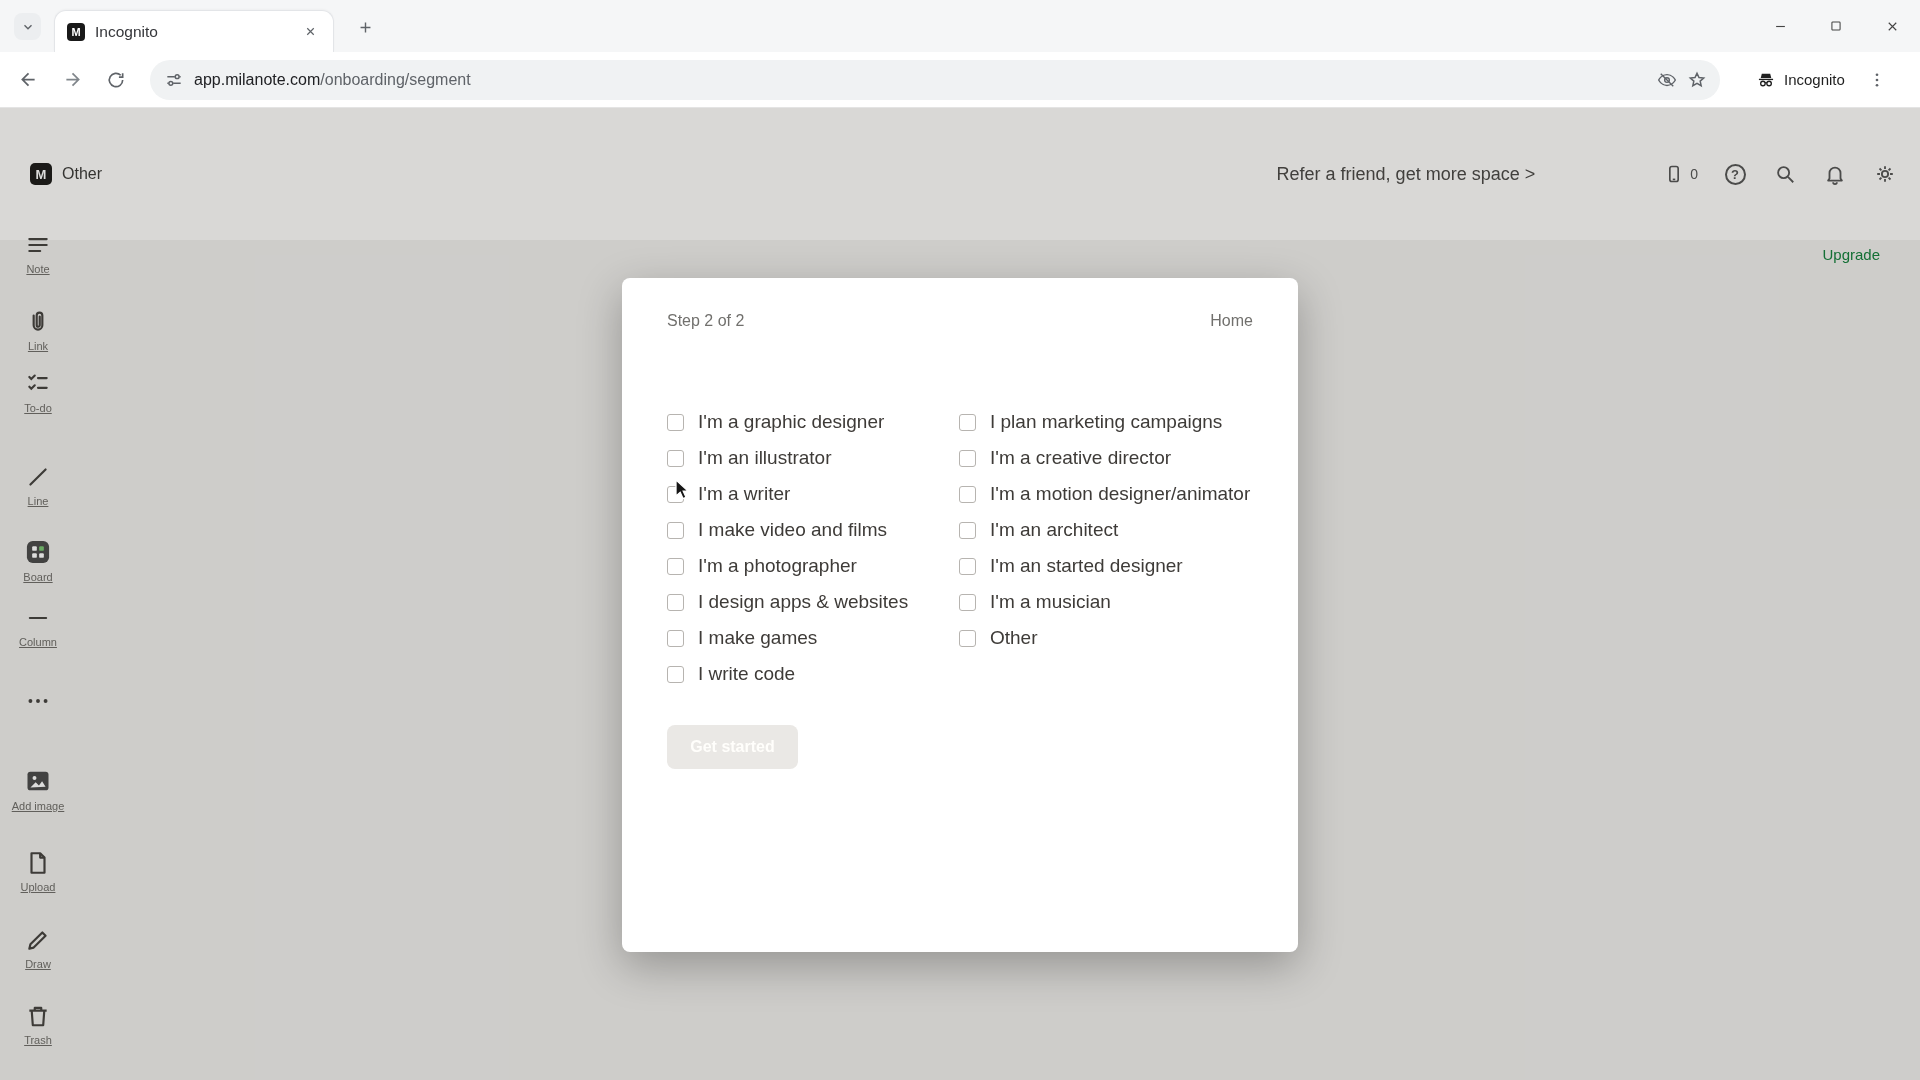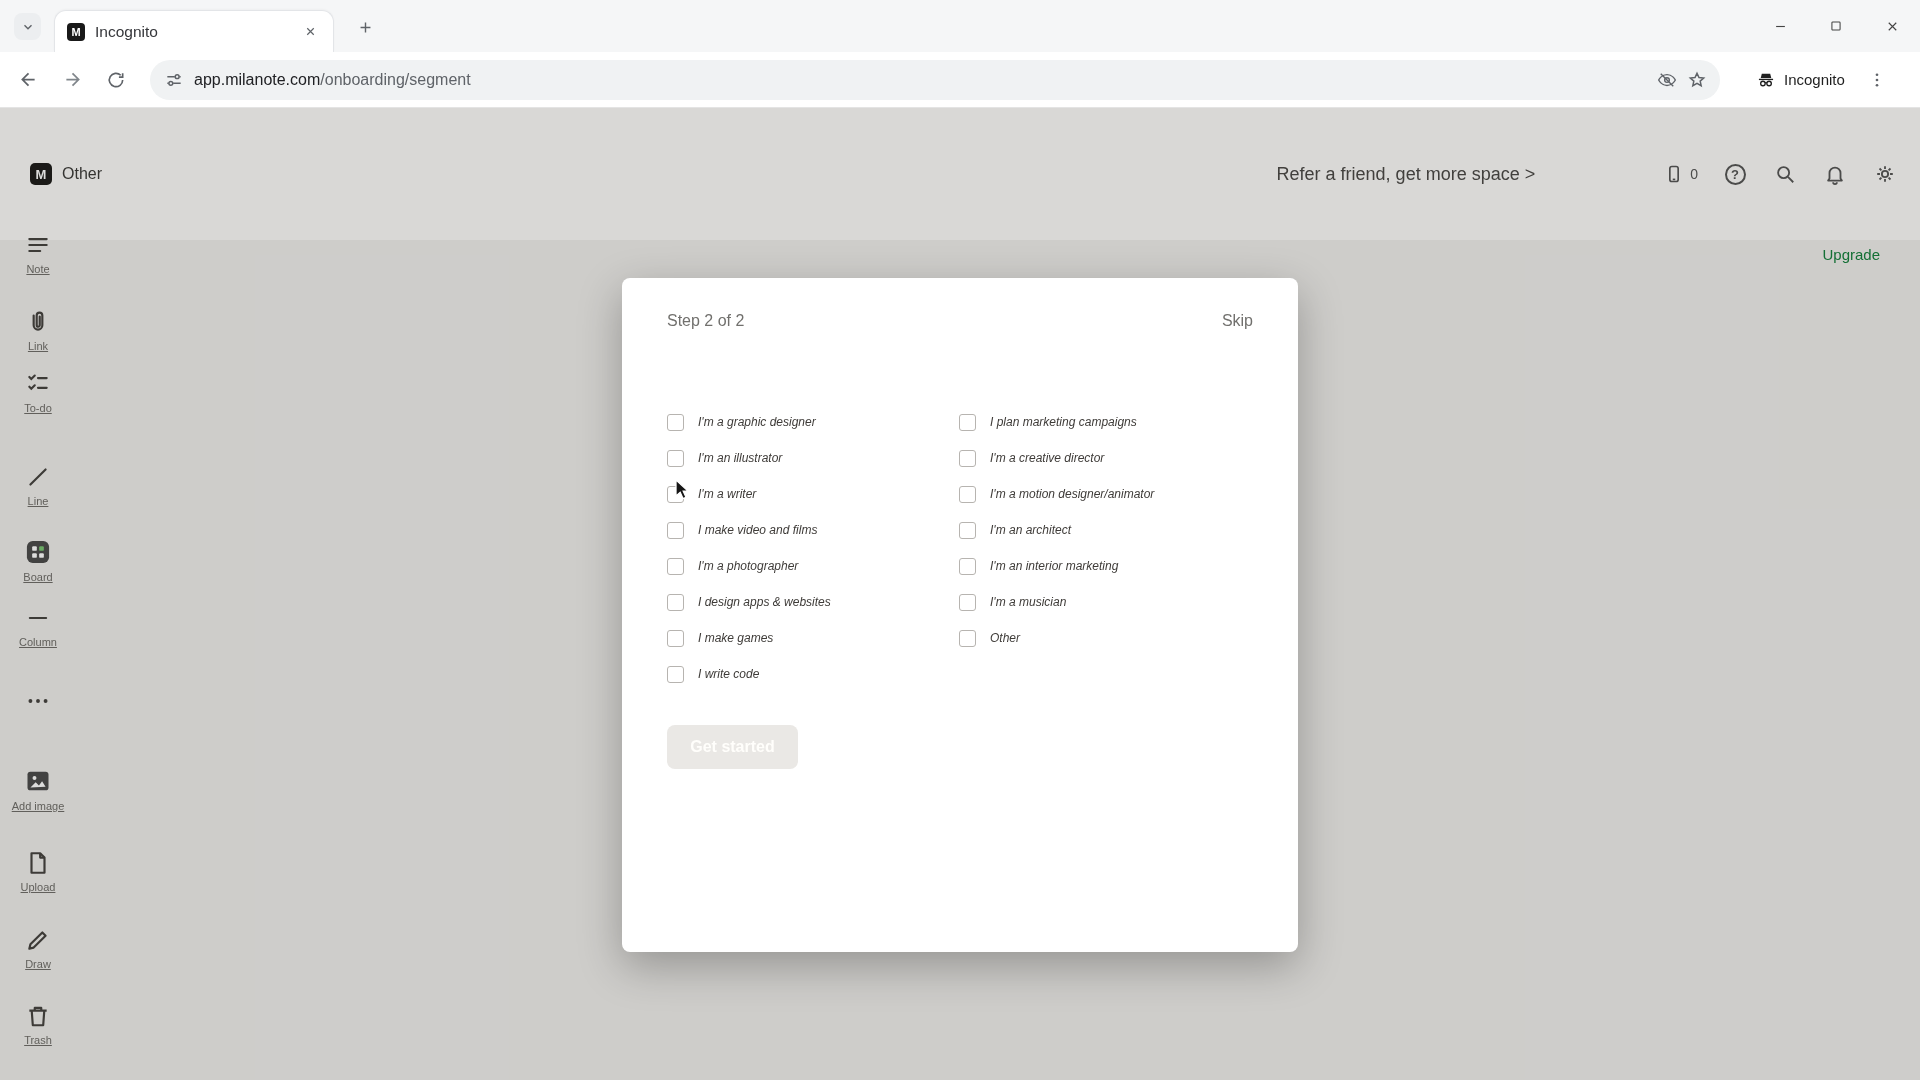--- a/index.html
+++ b/index.html
@@ -66,21 +66,21 @@
            border-radius:8px; box-shadow:0 14px 44px rgba(0,0,0,0.28); z-index:20; }
   .m-step { position:absolute; left:45px; top:34px; font-size:16px; color:#71706d; }
   .m-skip { position:absolute; right:45px; top:34px; font-size:16px; color:#71706d; cursor:pointer; }
   .m-title { position:absolute; left:45px; top:82px; font-family:"DejaVu Serif", serif; font-weight:700;
              font-size:27px; color:#34322f; }
   .m-cols { position:absolute; left:45px; top:126px; display:flex; }
   .m-col { width:292px; display:flex; flex-direction:column; }
   .m-col:last-child { width:auto; }
   .opt { display:flex; align-items:center; height:36px; gap:14px; cursor:pointer; }
   .cb { width:17px; height:17px; border:1.6px solid #b7b4b0; border-radius:3px; background:#fff; flex:none; }
-  .opt-label { font-size:12px; color:#3e3b38;font-style:italic; }
+  .opt-label { font-size:19px; color:#3e3b38; }
   .get-started { position:absolute; left:45px; top:447px; width:131px; height:44px; border-radius:8px;
                  background:#eae8e5; color:#fffefb; font-size:16px; font-weight:700; cursor:default; }
 
   .cursor { position:absolute; left:671px; top:478px; z-index:40; pointer-events:none; }
 </style>
 </head>
 <body>
 
 <div class="chrome">
   <div class="tabstrip">
@@ -353,21 +353,21 @@
         </svg>
     </span>
     <span class="t-label">Trash</span>
   </div>
 </div>
 
 <div class="dim"></div>
 
 <div class="modal">
   <span class="m-step">Step 2 of 2</span>
-  <span class="m-skip">Skip</span>
+  <span class="m-skip">Home</span>
 
   <div class="m-cols">
     <div class="m-col">
 
         <label class="opt">
           <span class="cb"></span>
           <span class="opt-label">I'm a graphic designer</span>
         </label>
 
         <label class="opt">
@@ -422,21 +422,21 @@
           <span class="opt-label">I'm a motion designer/animator</span>
         </label>
 
         <label class="opt">
           <span class="cb"></span>
           <span class="opt-label">I'm an architect</span>
         </label>
 
         <label class="opt">
           <span class="cb"></span>
-          <span class="opt-label">I'm an interior marketing</span>
+          <span class="opt-label">I'm an started designer</span>
         </label>
 
         <label class="opt">
           <span class="cb"></span>
           <span class="opt-label">I'm a musician</span>
         </label>
 
         <label class="opt">
           <span class="cb"></span>
           <span class="opt-label">Other</span>

